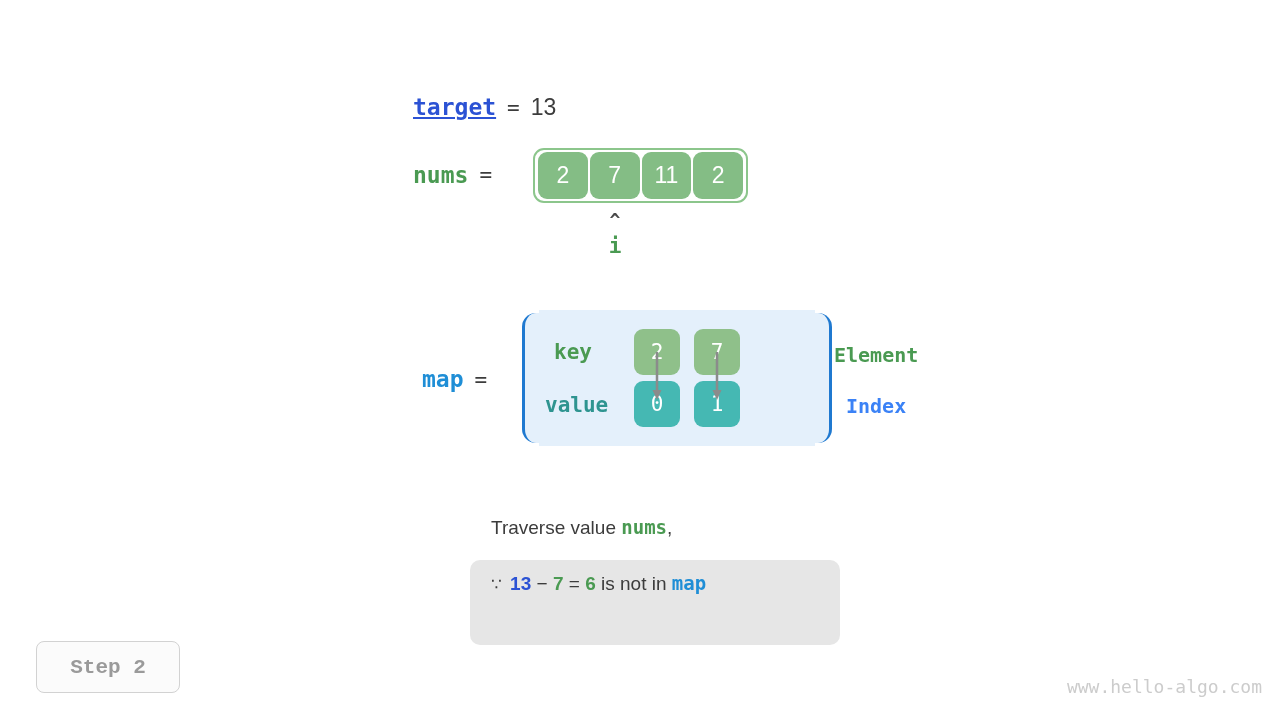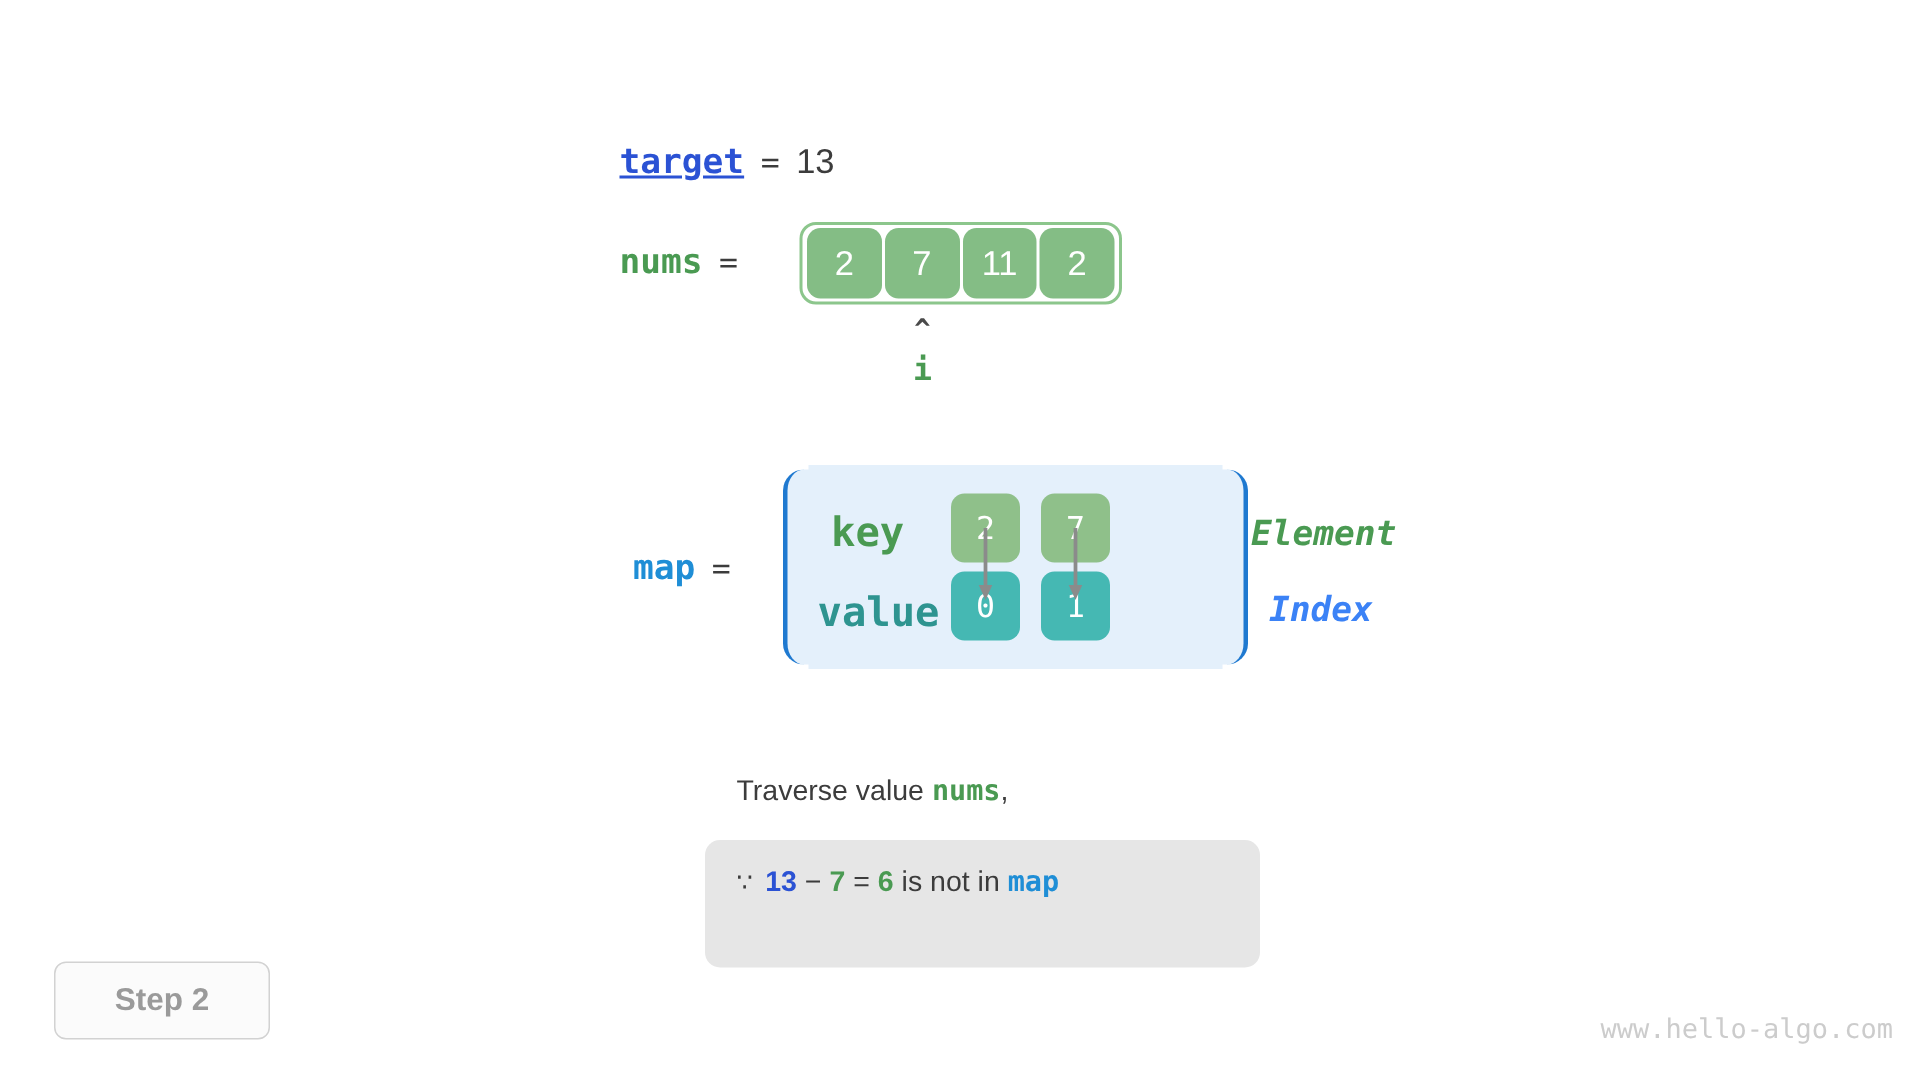--- a/index.html
+++ b/index.html
@@ -137,21 +137,21 @@
     height: 5px;
     background: #e4f0fb;
   }
   #map-box-top-mask { top: -3px; }
   #map-box-bot-mask { bottom: -3px; }
 
   .map-rowlabel {
     position: absolute;
     font-family: "DejaVu Sans Mono", "Liberation Mono", monospace;
     font-weight: bold;
-    font-size: 27px;
+    font-size: 21px;
   }
   #map-key-label {
     left: 554px;
     top: 340px;
     color: #4a9a52;
   }
   #map-value-label {
     left: 545px;
     top: 393px;
     color: #2e9490;
@@ -180,22 +180,21 @@
     width: 12px;
     height: 50px;
   }
   .map-arrow-0 { left: 651px; }
   .map-arrow-1 { left: 711px; }
 
   .side-label {
     position: absolute;
     font-family: "DejaVu Sans Mono", "Liberation Mono", monospace;
     font-weight: bold;
-    font-size: 23px;
-    font-style: italic;
+    font-size: 20px;
   }
   #label-element {
     left: 834px;
     top: 343px;
     color: #4a9a52;
   }
   #label-index {
     left: 846px;
     top: 394px;
     color: #3b82f6;
@@ -238,21 +237,21 @@
     width: 370px;
     height: 85px;
     box-sizing: border-box;
     background: #e6e6e6;
     border-radius: 10px;
     padding: 11px 0 0 21px;
   }
   .explain-row {
     font-size: 19px;
     color: #3c3c3c;
-    line-height: 35px;
+    line-height: 25px;
     white-space: nowrap;
   }
   .sym {
     font-size: 17px;
     color: #3c3c3c;
     margin-right: 3px;
   }
 
   
   #step-badge {
@@ -261,21 +260,21 @@
     top: 641px;
     width: 144px;
     height: 52px;
     box-sizing: border-box;
     border: 1px solid #d2d2d2;
     border-radius: 8px;
     background: #fbfbfb;
     display: flex;
     align-items: center;
     justify-content: center;
-    font-family: Liberation Sans, sans-serif;
+    font-family: Liberation Mono, monospace;
     font-weight: bold;
     font-size: 21px;
     color: #9a9a9a;
   }
 
   
   #watermark {
     position: absolute;
     right: 18px;
     top: 676px;

